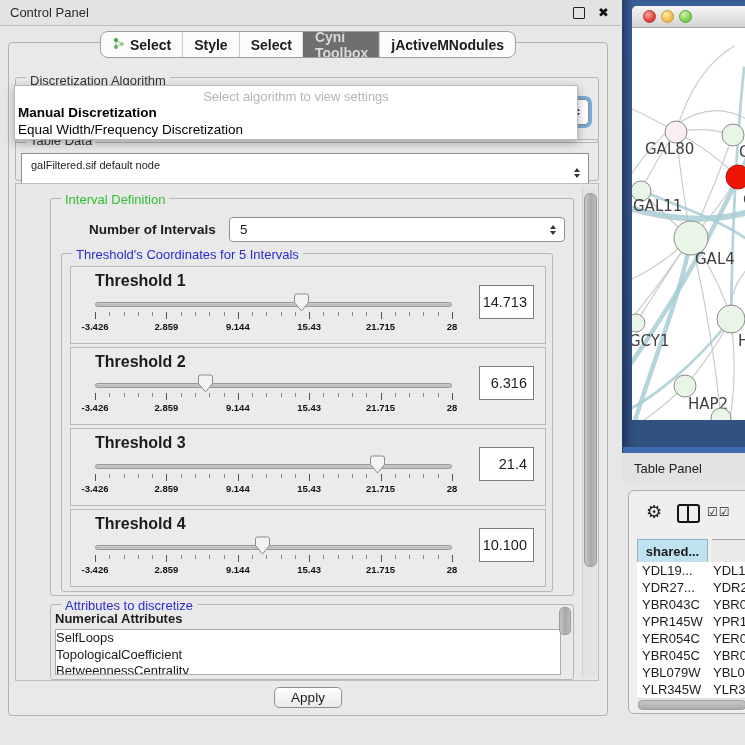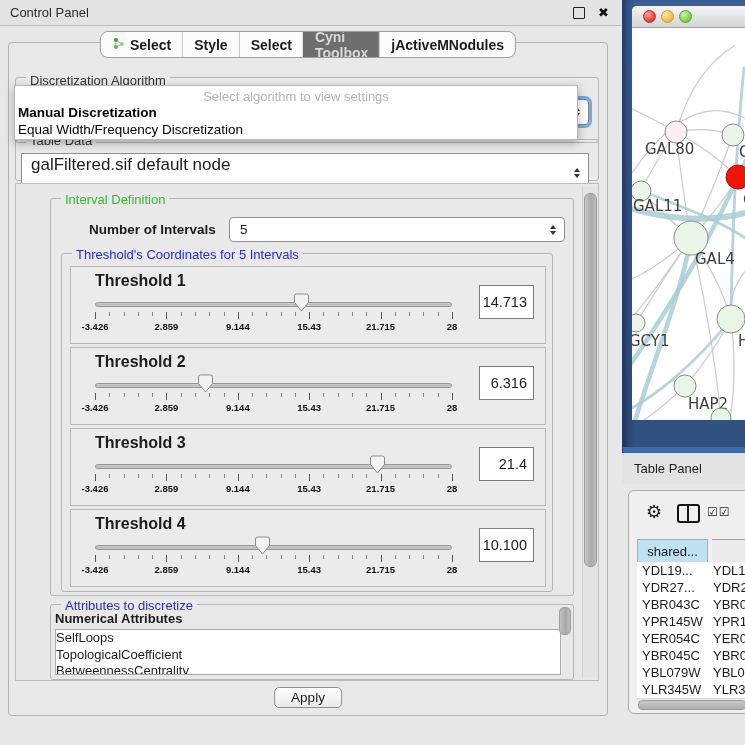--- a/index.html
+++ b/index.html
@@ -26,21 +26,21 @@
   #disc-group .grouplabel{top:-5px;}
   #algo-combo{position:absolute;left:12px;top:56px;width:568px;height:26px;background:#fff;border:1px solid #888;
               border-radius:4px;box-shadow:0 0 0 3px rgba(106,164,216,0.9);box-sizing:border-box;z-index:2;}
   #popup{position:absolute;left:5px;top:42px;width:562px;height:53px;background:#fff;border:1px solid #b9b9b9;
          box-shadow:0 3px 9px rgba(0,0,0,0.3);z-index:6;}
   #popup .hint{text-align:center;color:#b4b4b4;font-size:13px;padding-top:3px;}
   #popup .opt{font-size:13.5px;line-height:17px;padding-left:3px;color:#000;white-space:nowrap;}
   #popup .opt.first{font-weight:bold;}
   #td-group{left:6px;top:96px;width:582px;height:40px;}
   #td-combo{position:absolute;left:12px;top:110px;width:568px;height:40px;background:#fff;border:1px solid #8f8f8f;
-            border-radius:0;box-sizing:border-box;font-size:17px;line-height:22px;}
+            border-radius:0;box-sizing:border-box;font-size:11px;line-height:22px;}
   #td-combo .val{padding-left:9px;}
   .stepper{position:absolute;right:8px;top:50%;transform:translateY(-50%);}
   .stepper i{display:block;width:0;height:0;border:3.5px solid transparent;}
   .stepper i.up{border-bottom:4.5px solid #333;border-top:0;margin-bottom:2px;}
   .stepper i.dn{border-top:4.5px solid #333;border-bottom:0;}
   #scrollpane{position:absolute;left:6px;top:140px;width:582px;height:496px;border:1px solid #bdbdbd;background:#e8e8e8;}
   #interval-group{left:34px;top:14px;width:522px;height:396px;background:#e9e9e9;}
   #num-label{position:absolute;left:38px;top:23px;font-weight:bold;font-size:13.5px;}
   #num-spinner{position:absolute;left:178px;top:18px;width:336px;height:25px;background:#fff;border:1px solid #8f8f8f;
                border-radius:4px;box-sizing:border-box;font-size:13.5px;line-height:23px;}
@@ -88,21 +88,21 @@
   #tp-bar .t{position:absolute;left:12px;top:0;line-height:31px;font-size:13px;color:#222;}
   #tp-body{position:absolute;left:628px;top:490px;width:140px;height:222px;background:#efefef;
            border:1px solid #ababab;border-radius:6px;}
   #tp-toolbar{position:absolute;left:0;top:8px;height:30px;right:0;}
   #gear{position:absolute;left:17px;top:2px;font-size:18px;color:#1a1a1a;font-family:"DejaVu Sans",sans-serif;}
   #colicon{position:absolute;left:48px;top:5px;width:19px;height:15px;border:2px solid #141414;border-radius:3px;}
   #colicon::after{content:"";position:absolute;left:8px;top:0;bottom:0;width:2px;background:#141414;}
   #checks{position:absolute;left:78px;top:6px;font-size:12px;color:#222;letter-spacing:1px;font-family:"DejaVu Sans",sans-serif;}
   #tp-table{position:absolute;left:8px;top:48px;width:170px;height:160px;overflow:hidden;}
   .hcell{display:inline-block;height:36px;line-height:23px;text-align:center;font-size:13px;
-         border:1px solid #a2a2a2;box-sizing:border-box;vertical-align:top;overflow:hidden;}
+         border:1px solid #a2a2a2;box-sizing:border-box;vertical-align:top;overflow:hidden;font-weight:bold;}
   #hc1{width:71px;background:#bfe1f0;border-color:#8fb4c8;}
   #hc2{width:86px;background:#eaeaea;border-left:none;}
   #tp-rows{position:absolute;left:0;top:23px;width:170px;height:137px;overflow:hidden;background:#fff;}
   .trow{height:17px;line-height:17px;white-space:nowrap;}
   .tcell{display:inline-block;overflow:hidden;font-size:13px;vertical-align:top;box-sizing:border-box;}
   .tc1{width:71px;padding-left:5px;}
   .tc2{width:86px;padding-left:5px;}
   #tp-hscroll{position:absolute;left:8px;top:207px;width:122px;height:10px;background:#ececec;border-top:1px solid #d7d7d7;}
   #tp-hthumb{position:absolute;left:1px;top:1px;width:106px;height:8px;border-radius:4px;
              background:linear-gradient(#c9c9c9,#adadad);border:1px solid #9e9e9e;}

